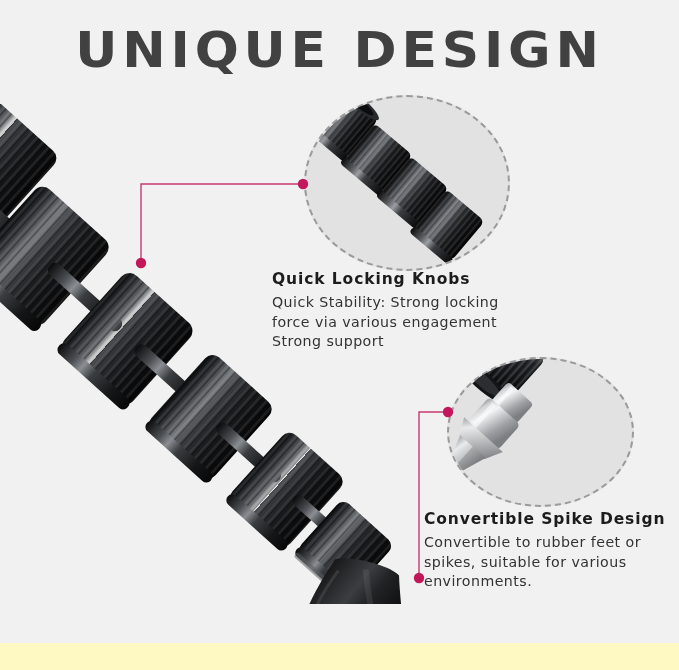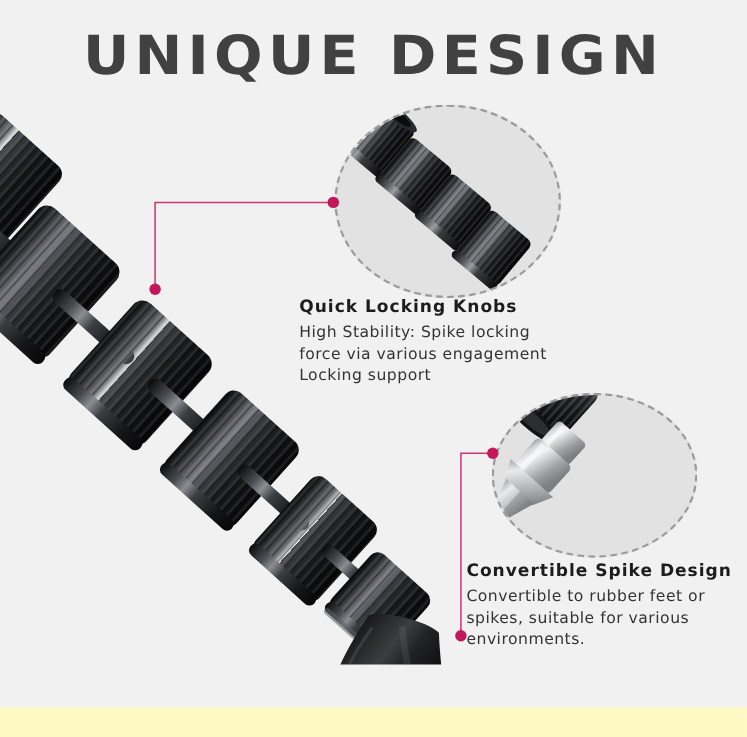--- a/index.html
+++ b/index.html
@@ -378,23 +378,23 @@
     <circle cx="303" cy="184" r="5.2" fill="#c2185b"></circle>
 
     <polyline points="419,578 419,412 448,412" fill="none" stroke="#c2185b" stroke-width="1.4" opacity="0.85"></polyline>
     <circle cx="419" cy="578" r="5.2" fill="#c2185b"></circle>
     <circle cx="448" cy="412" r="5.2" fill="#c2185b"></circle>
   </svg>
 
   <div class="callout-text" id="text-knobs">
     <div class="callout-heading">Quick Locking Knobs</div>
     <div class="callout-body">
-      <div>High Stability:  Spike locking</div>
+      <div>Quick Stability:  Strong locking</div>
       <div>force via various engagement</div>
-      <div>Locking support</div>
+      <div>Strong support</div>
     </div>
   </div>
 
   <div class="callout-text" id="text-spike">
     <div class="callout-heading">Convertible Spike Design</div>
     <div class="callout-body">
       <div>Convertible to rubber feet or</div>
       <div>spikes, suitable for various</div>
       <div>environments.</div>
     </div>

